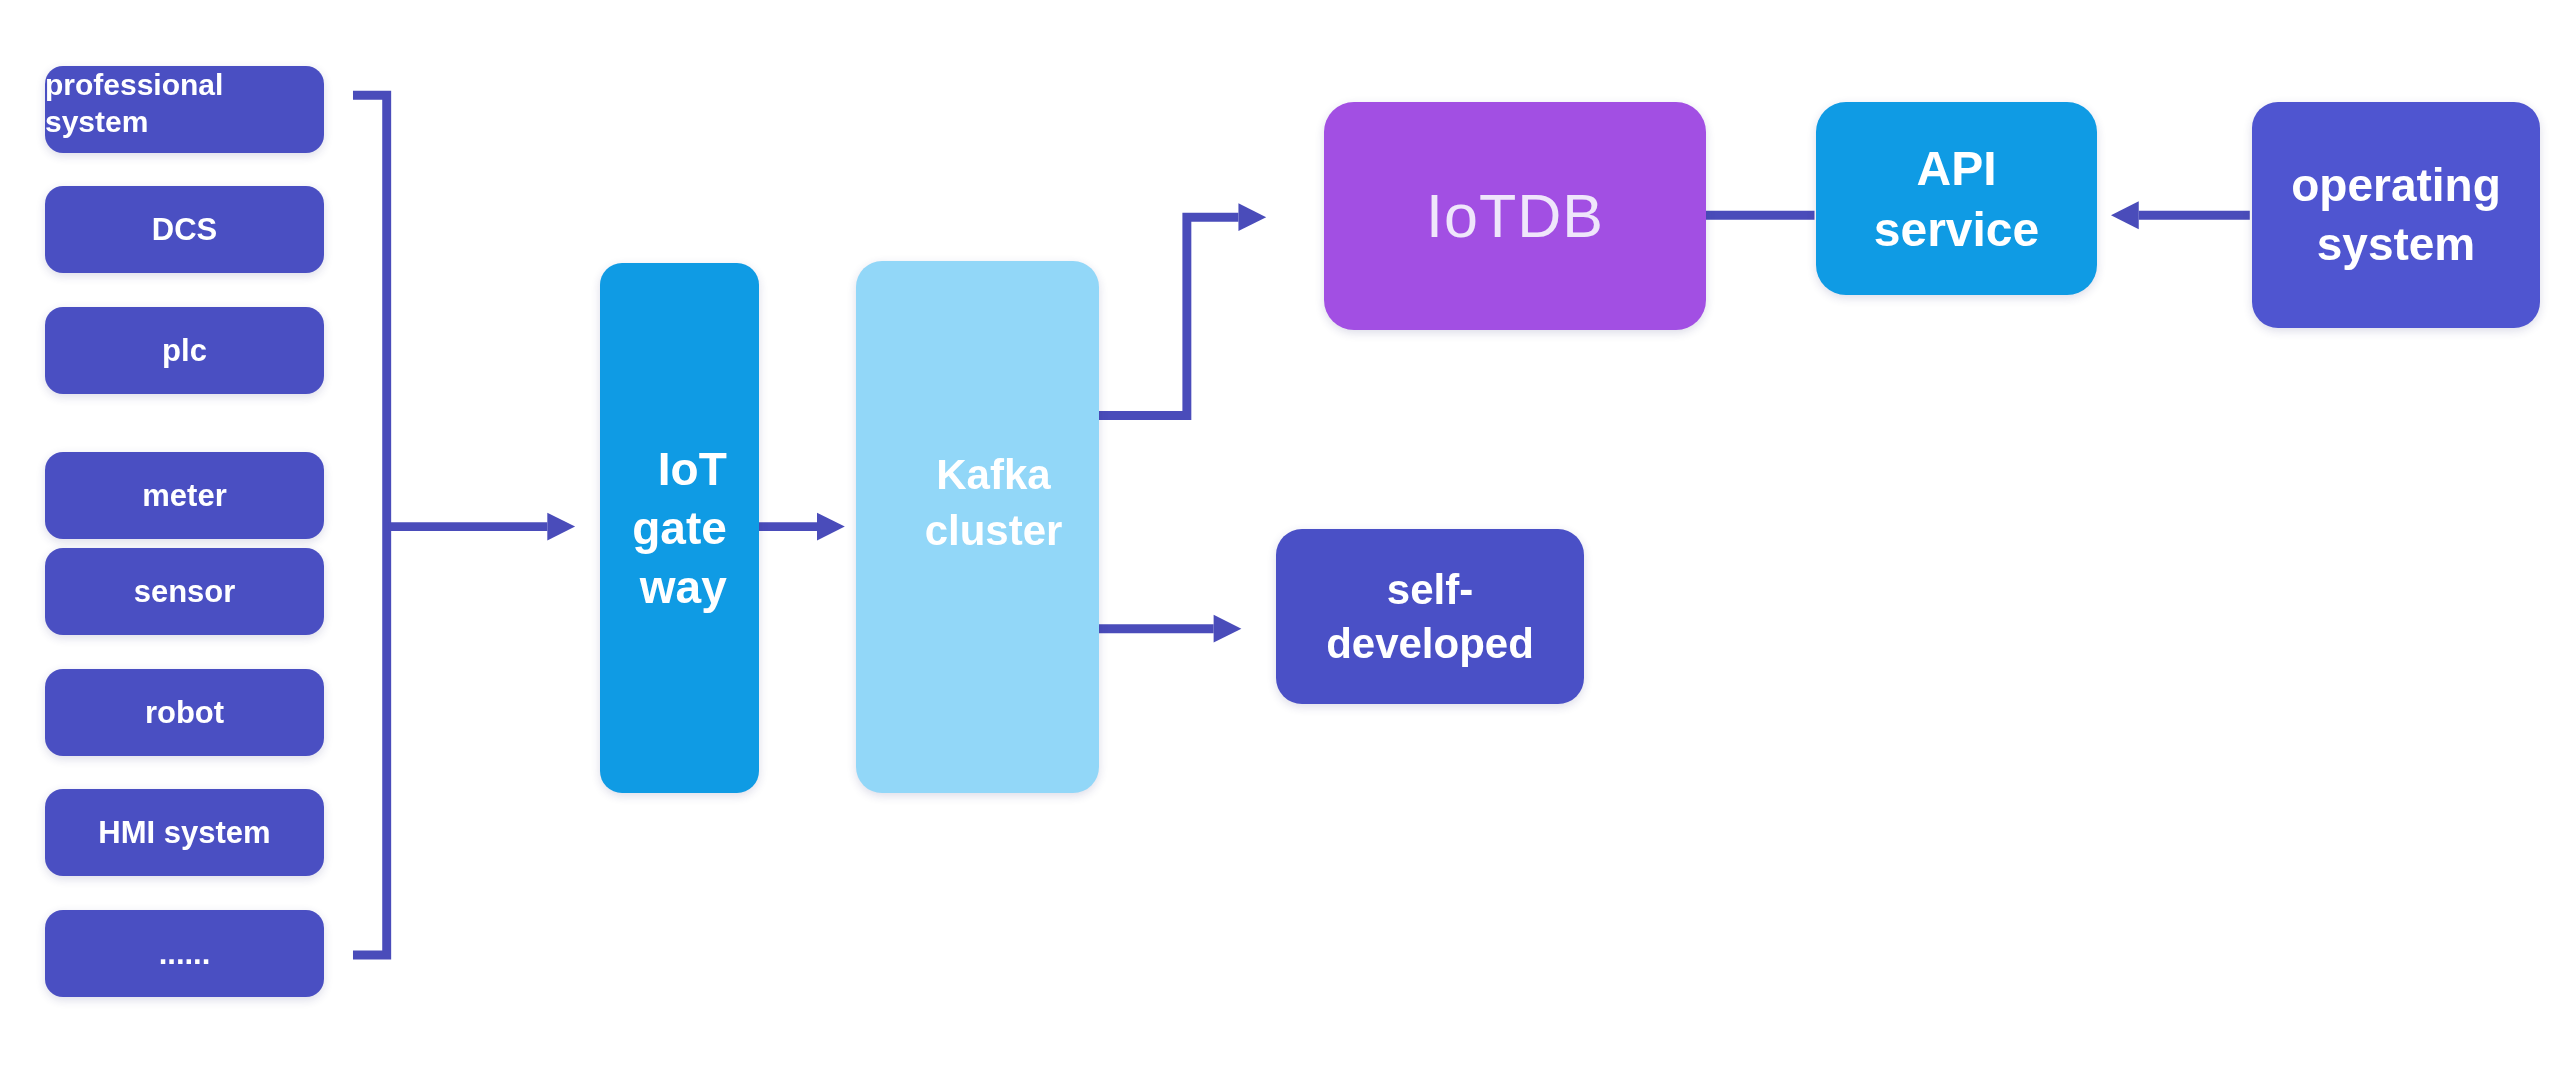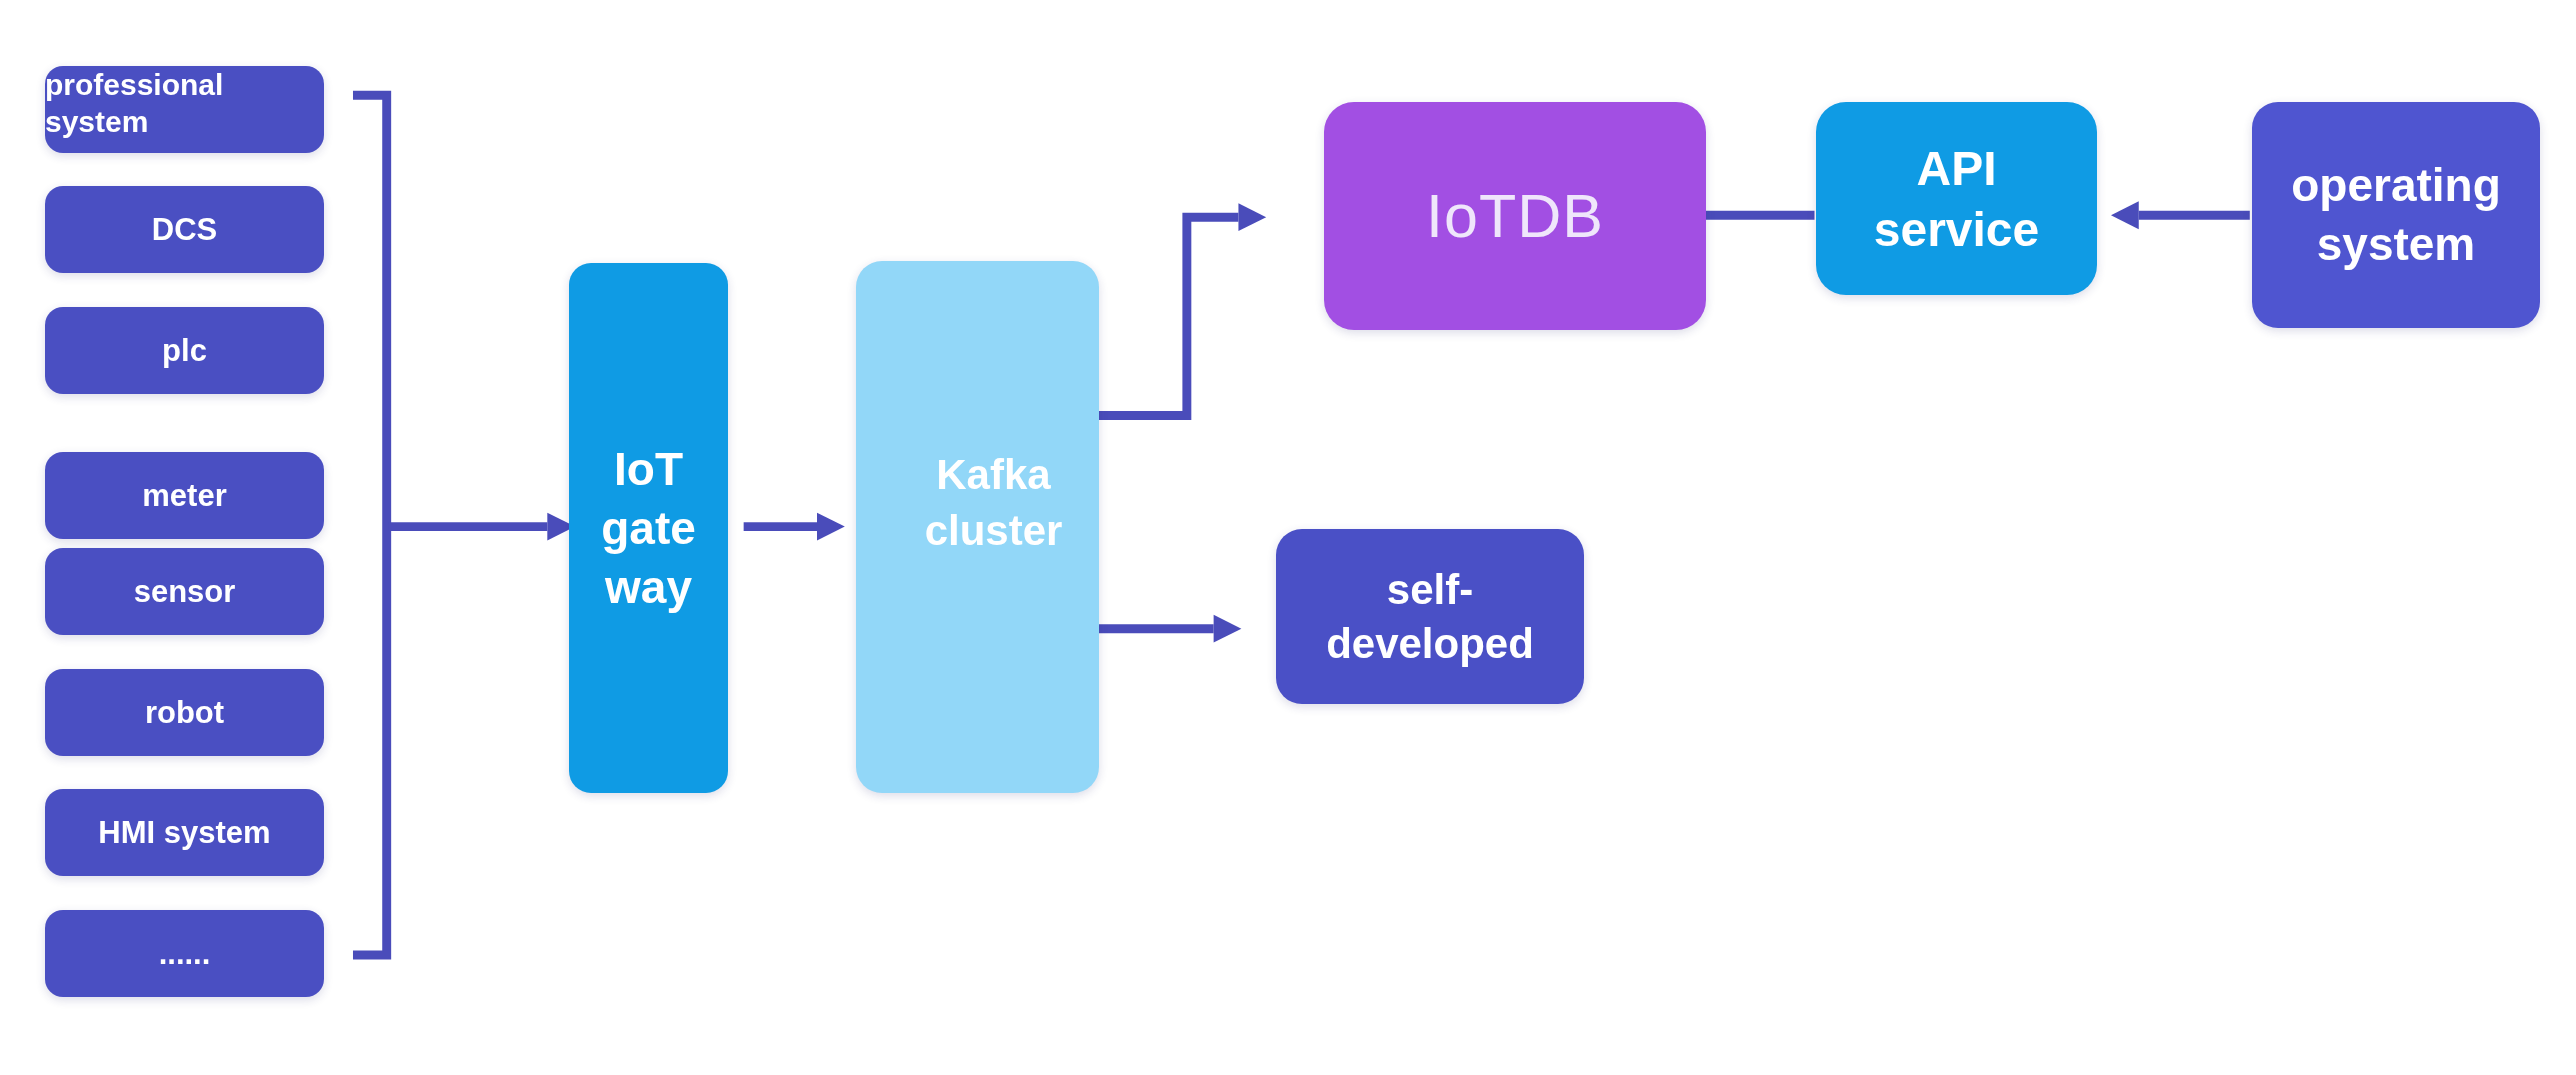--- a/index.html
+++ b/index.html
@@ -13,22 +13,22 @@
   .box{position:absolute;display:flex;align-items:center;justify-content:center;
        color:var(--text-light);font-weight:700;text-align:center;
        box-shadow:0 3px 10px rgba(40,40,110,.16);}
   
   .src{left:45px;width:279px;height:87px;border-radius:18px;background:var(--indigo-box);
        font-size:31px;}
   .src.align-left{justify-content:flex-start;text-align:left;
        font-size:30px;line-height:37px;flex-direction:column;align-items:flex-start;}
   .src.align-left span{display:block;}
   
-  .gateway{left:569px;top:263px;width:159px;height:530px;border-radius:22px;
-       background:var(--azure-box);font-size:46px;line-height:59px;}
+  .gateway{left:600px;top:263px;width:159px;height:530px;border-radius:22px;
+       background:var(--azure-box);font-size:46px;line-height:59px;text-align:right;}
   .kafka{left:856px;top:261px;width:211px;height:532px;border-radius:26px;
        background:var(--light-blue-box);font-size:42px;line-height:56px;padding-left:32px;}
   .kafka .lines{transform:translateY(-24px);}
   
   .iotdb{left:1276px;top:102px;width:382px;height:228px;border-radius:30px;
        background:var(--purple-box);font-size:61px;font-weight:500;color:var(--iotdb-text);
        letter-spacing:1px;margin-left:48px;}
   .api{left:1816px;top:102px;width:281px;height:193px;border-radius:30px;
        background:var(--azure-box);font-size:48px;line-height:61px;}
   .os{left:2252px;top:102px;width:288px;height:226px;border-radius:26px;

